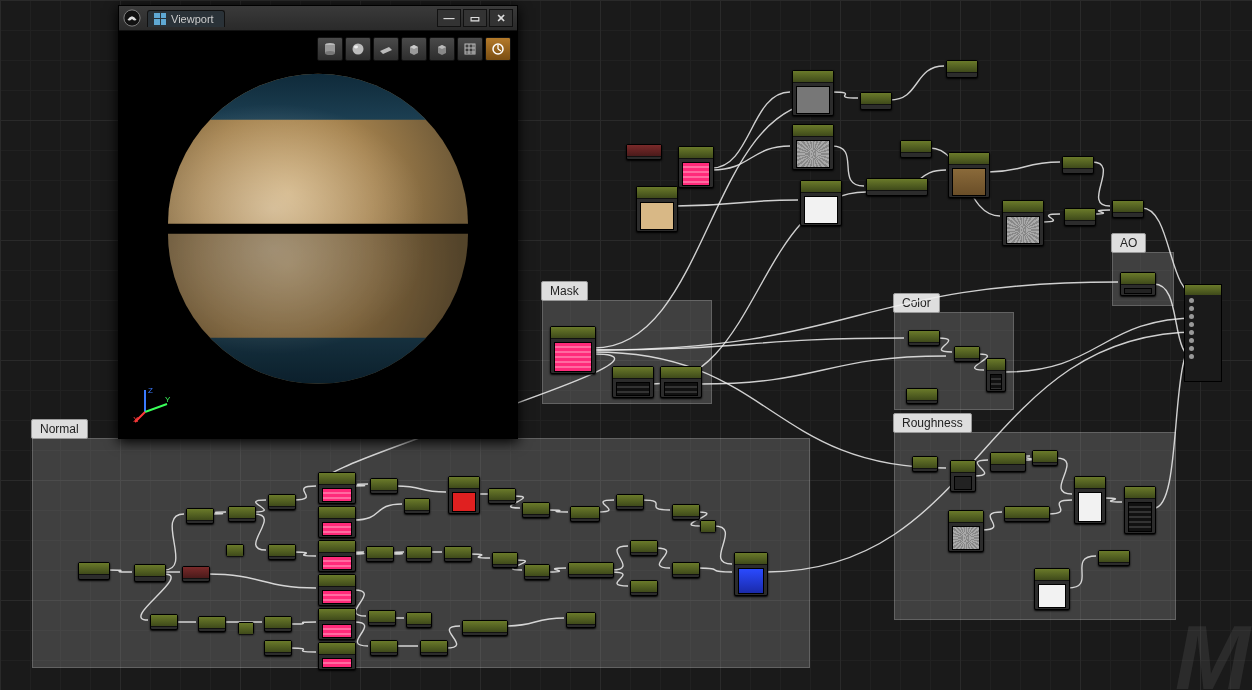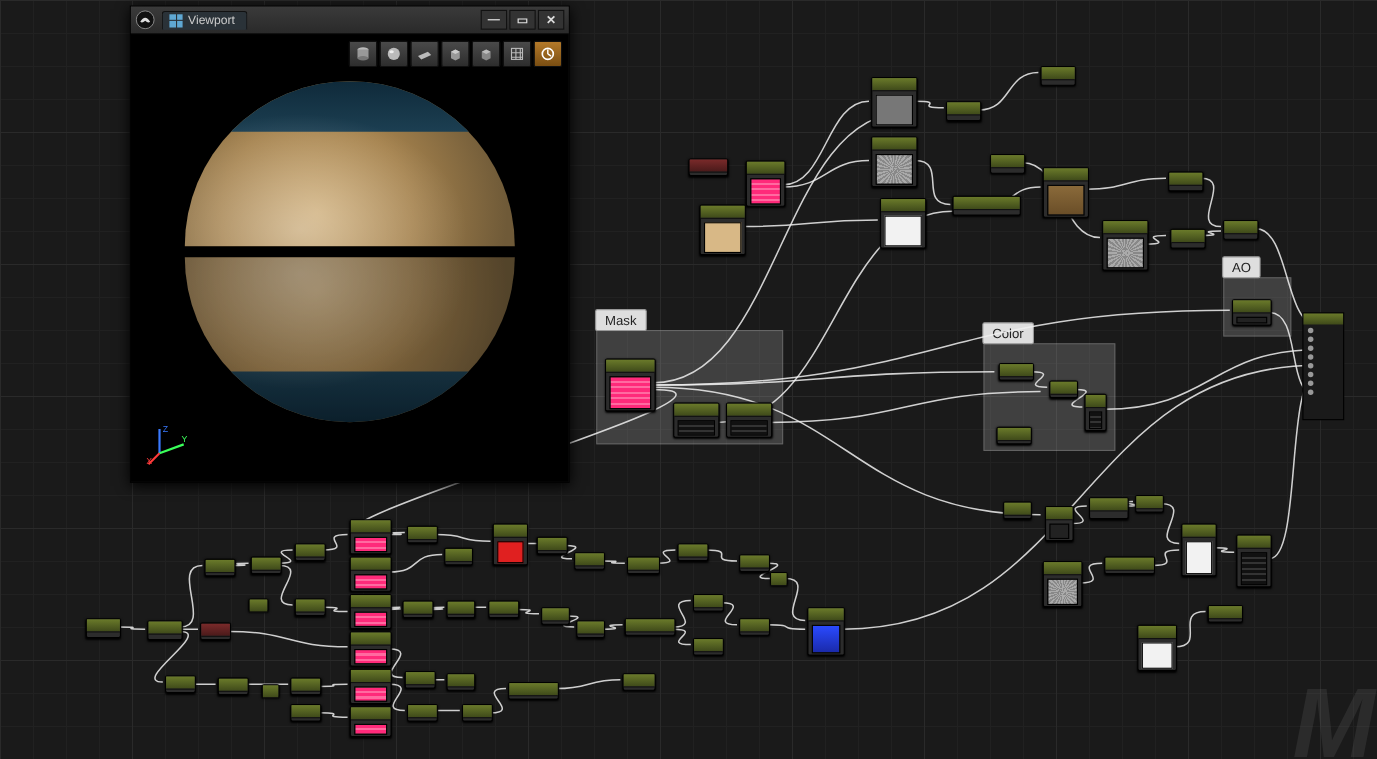--- a/index.html
+++ b/index.html
@@ -66,22 +66,28 @@
 <div class="grid-bg"></div>
 
 <div class="canvas">
 
   <div id="cm-mask" class="comment" style="left: 542px; top: 300px; width: 168px; height: 102px;">
       <span class="lbl">Mask</span>
     </div>
   <div id="cm-metall" class="comment" style="left: 894px; top: 312px; width: 118px; height: 96px;">
       <span class="lbl">Color</span>
     </div>
+  <div id="cm-roughness" class="comment" style="left: 894px; top: 432px; width: 280px; height: 186px;">
+      <span class="lbl">Roughness</span>
+    </div>
   <div id="cm-ao" class="comment" style="left: 1112px; top: 252px; width: 60px; height: 52px;">
       <span class="lbl">AO</span>
+    </div>
+  <div id="cm-normal" class="comment" style="left: 32px; top: 438px; width: 776px; height: 228px;">
+      <span class="lbl">Normal</span>
     </div>
 
   <svg id="wires" class="wires" width="1252" height="690">
       <path d="M 712 168 C 751 168 751 92 790 92" stroke="rgba(240,240,240,0.85)" stroke-width="1.4" fill="none"></path>
       <path d="M 712 170 C 751 170 751 146 790 146" stroke="rgba(240,240,240,0.85)" stroke-width="1.4" fill="none"></path>
       <path d="M 676 206 C 737 206 737 200 798 200" stroke="rgba(240,240,240,0.85)" stroke-width="1.4" fill="none"></path>
       <path d="M 832 92 C 862 92 828 98 858 98" stroke="rgba(240,240,240,0.85)" stroke-width="1.4" fill="none"></path>
       <path d="M 832 146 C 862 146 834 186 864 186" stroke="rgba(240,240,240,0.85)" stroke-width="1.4" fill="none"></path>
       <path d="M 890 100 C 920 100 914 66 944 66" stroke="rgba(240,240,240,0.85)" stroke-width="1.4" fill="none"></path>
       <path d="M 894 188 C 924 188 916 170 946 170" stroke="rgba(240,240,240,0.85)" stroke-width="1.4" fill="none"></path>

